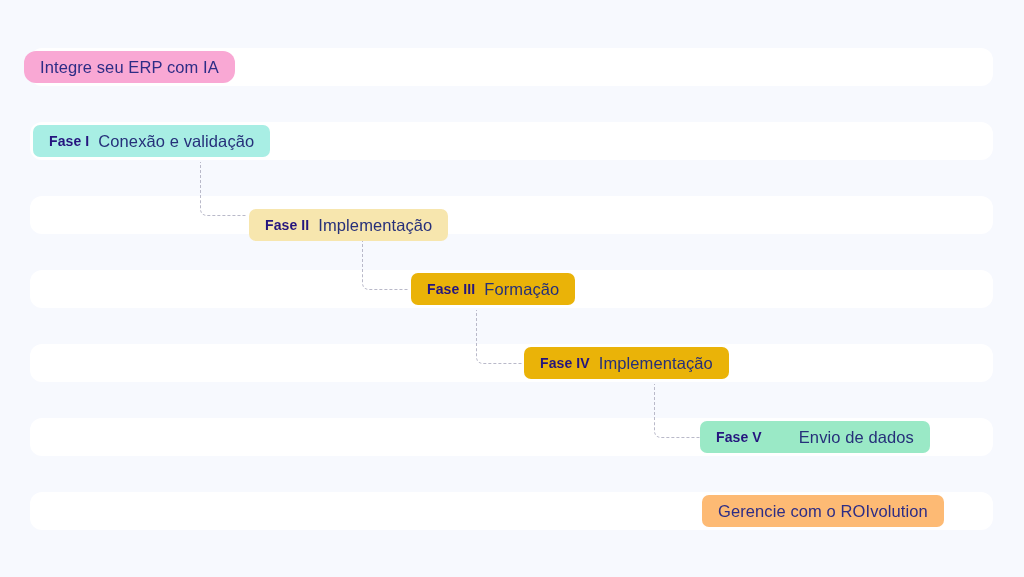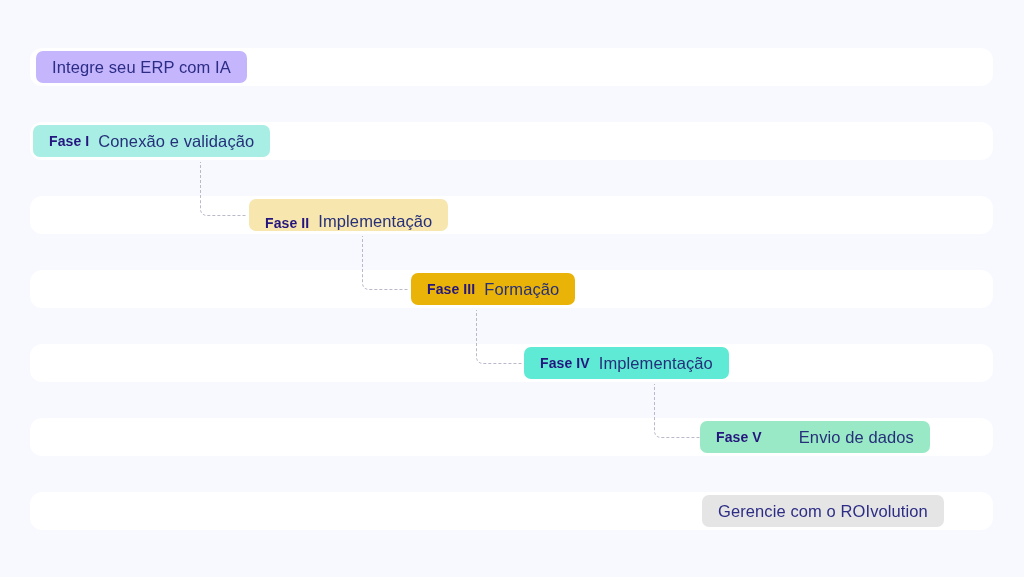--- a/index.html
+++ b/index.html
@@ -63,48 +63,48 @@
     letter-spacing: 0.1px;
   }
 
   .pill.plain .label {
     margin-left: 0;
     color: #2d2d86;
   }
 
   
   .pill-header {
-    left: 36px;  top: 51px;
-    background: #c4b5fd;
+    left: 24px;  top: 51px;
+    background: #f9a8d4;
+    border-radius: 12px;
   }
   .pill-f1 {
     left: 33px;  top: 125px;
     background: #a8eee4;
   }
   .pill-f2 {
-    left: 249px; top: 199px;
+    left: 249px; top: 209px;
     background: #f7e6ae;
-    align-items: flex-end;
   }
   .pill-f3 {
     left: 411px; top: 273px;
     background: #eab308;
   }
   .pill-f4 {
     left: 524px; top: 347px;
-    background: #5eead4;
+    background: #eab308;
   }
   .pill-f5 {
     left: 700px; top: 421px;
     background: #9ae9c6;
     gap: 28px;
   }
   .pill-footer {
     left: 702px; top: 495px;
-    background: #e5e5e5;
+    background: #fdba74;
   }
 
   
   .connector {
     position: absolute;
     border-left: 1.6px dashed #b9b9c9;
     border-bottom: 1.6px dashed #b9b9c9;
     border-bottom-left-radius: 7px;
     box-sizing: border-box;
     pointer-events: none;

